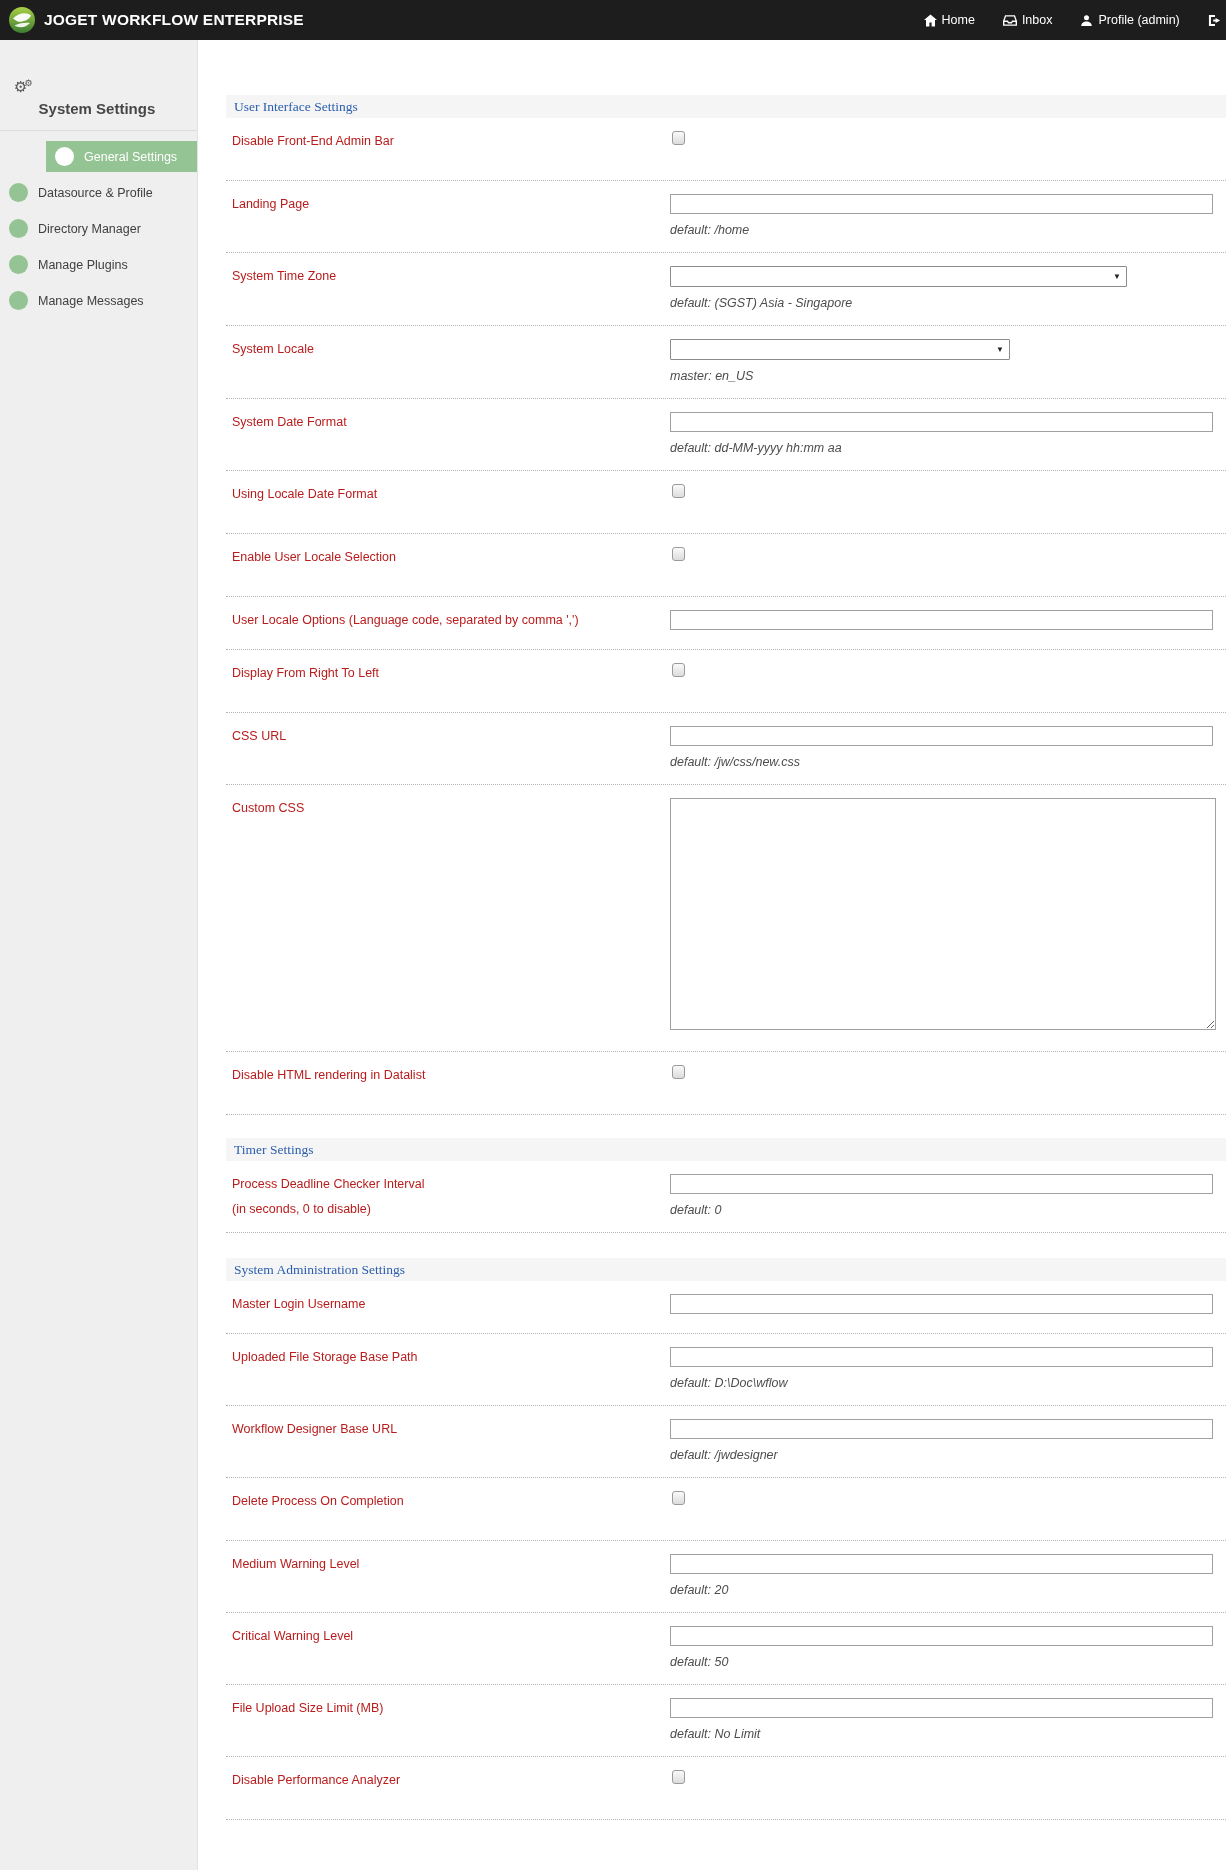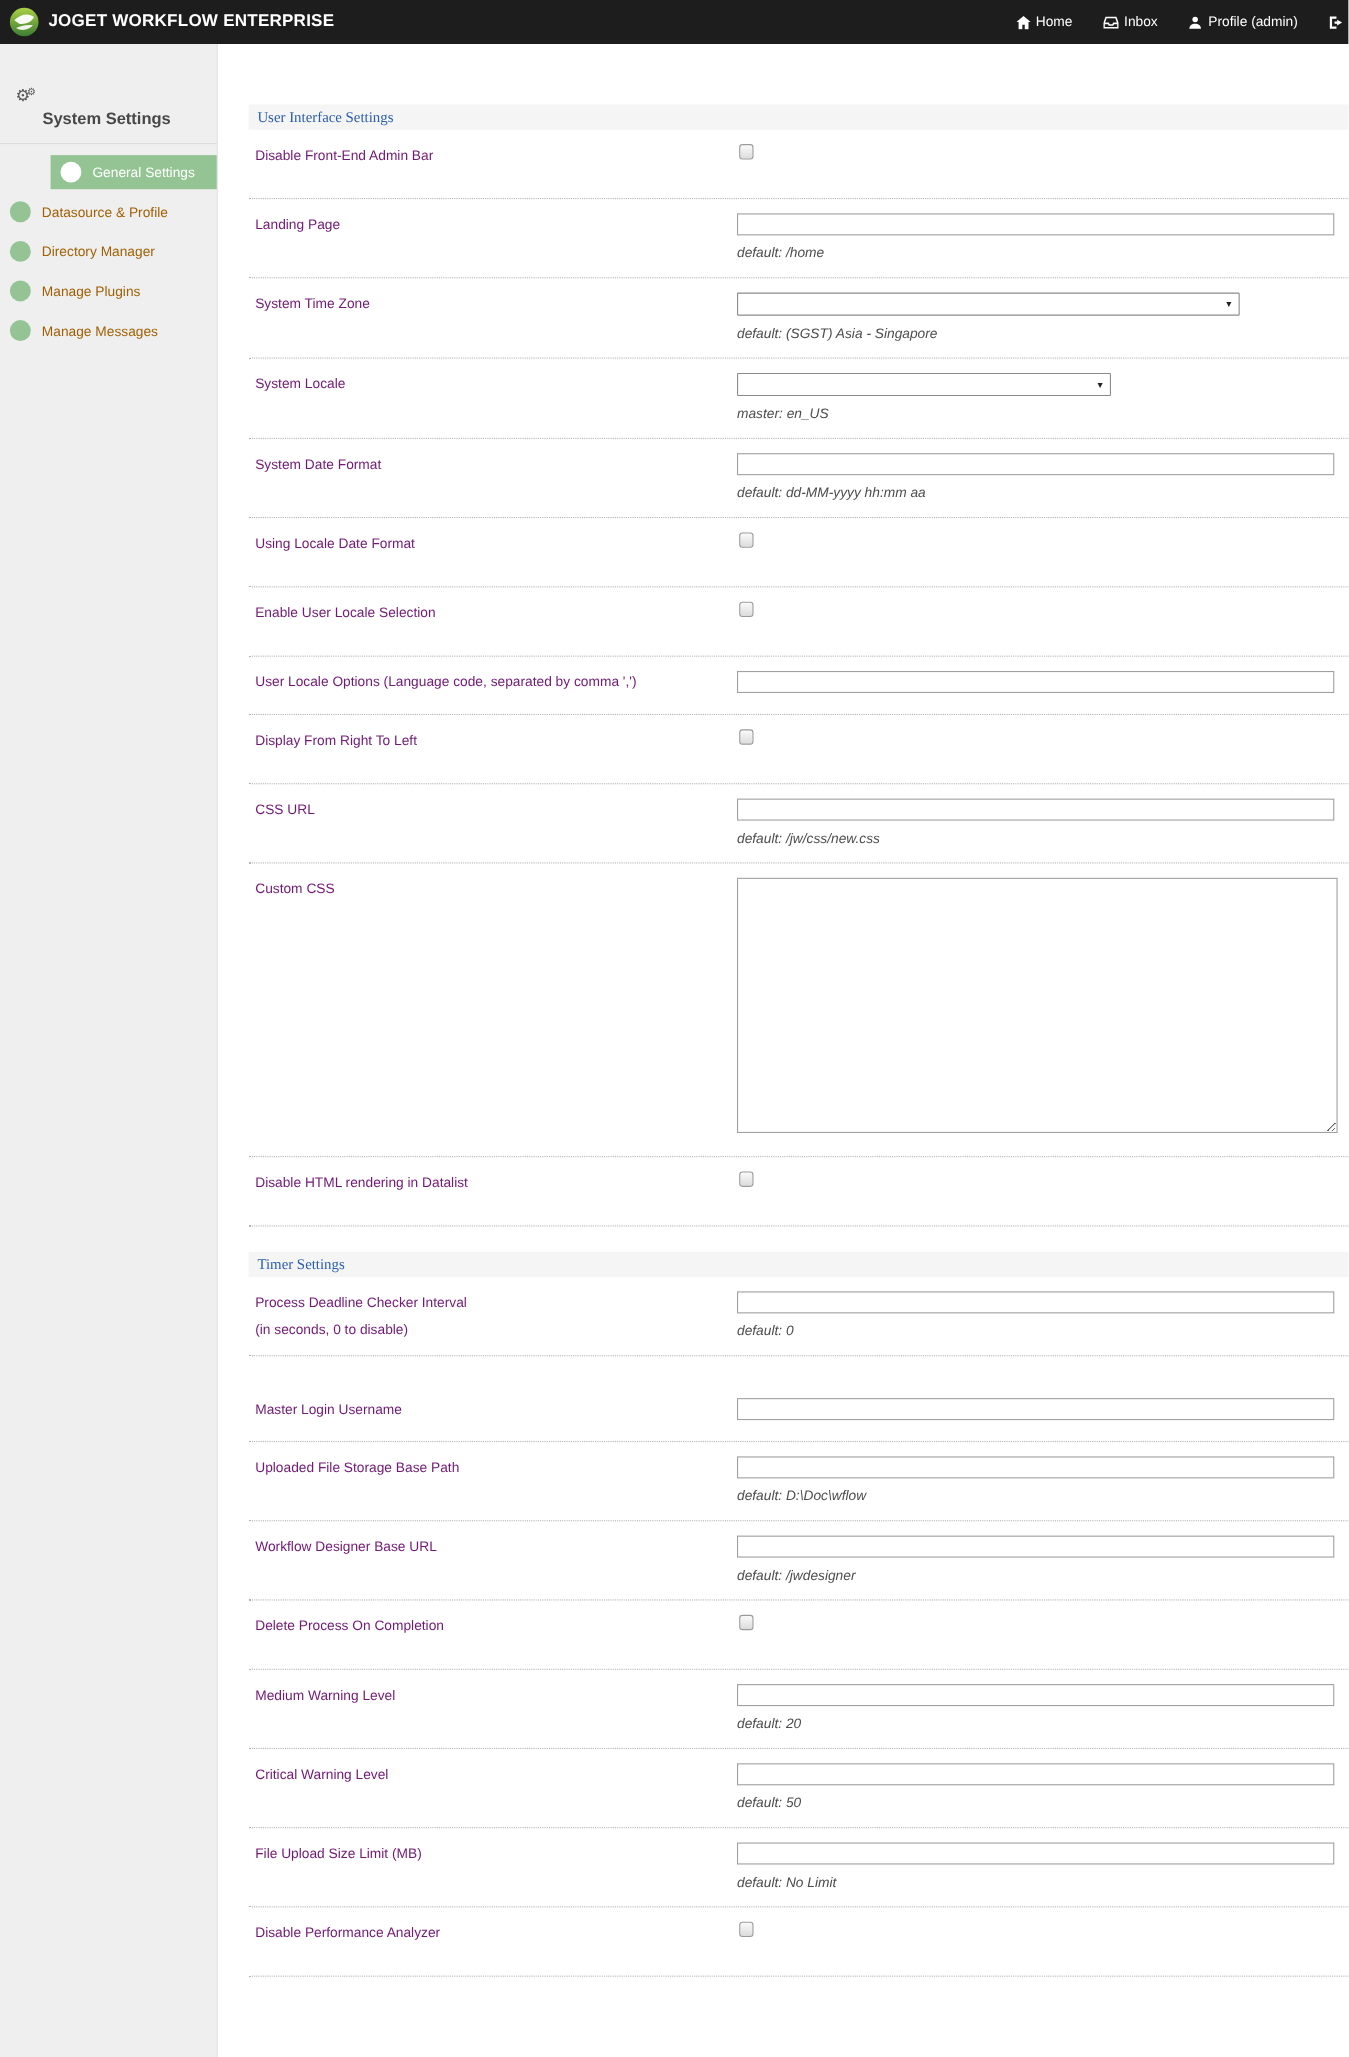--- a/index.html
+++ b/index.html
@@ -30,42 +30,42 @@
     padding:16px 14px 13px 14px;border-bottom:1px solid #dcdcdc;
     display:flex;align-items:center;gap:6px;
   }
   .gear-glyph{color:#555;font-size:15px;line-height:1;}
   .gear-glyph .small-gear{font-size:9px;vertical-align:super;margin-left:-3px;}
   .sidebar-title{font-size:15px;font-weight:bold;color:#474747;margin-top:44px;}
   .side-nav{margin-top:10px;}
   .side-item{
     height:31px;display:flex;align-items:center;gap:10px;
     padding-left:9px;margin-bottom:5px;cursor:pointer;
-    font-size:12.5px;color:#a16207;
+    font-size:12.5px;color:#404040;
   }
   .side-item .dot{width:19px;height:19px;border-radius:50%;background:#94c494;flex:0 0 auto;}
   .side-item.active{background:#94c494;color:#fff;margin-left:46px;}
   .side-item.active .dot{background:#fff;}
   
   .main{margin-left:226px;width:1000px;padding-top:55px;}
   .section{margin:0;}
   .section + .section{margin-top:23px;}
   .section.sec3{margin-top:25px;}
   .section-header{
     background:#f5f5f5;height:23px;line-height:23px;padding-left:8px;
     font-family:"Liberation Serif","DejaVu Serif",serif;
     font-size:13.5px;color:#2b5dad;
   }
   .row{display:flex;border-bottom:1px dotted #b3b3b3;padding:13px 0 14px 0;}
   .row-check{padding-bottom:31px;}
   .row-nohint{padding-bottom:19px;}
   .row-ta{padding-bottom:21px;}
   .row-label{
     width:444px;flex:0 0 444px;padding-left:6px;box-sizing:border-box;
-    font-size:12.5px;color:#701a75;padding-top:3px;line-height:15px;
+    font-size:12.5px;color:#b91c1c;padding-top:3px;line-height:15px;
   }
   .row-label .label2{margin-top:10px;}
   .row-control{flex:1;}
   .ti{
     width:543px;height:20px;border:1px solid #a0a0a0;background:#fff;
     box-sizing:border-box;border-radius:0;padding:2px 4px;font-size:12px;display:block;
   }
   .selwrap{position:relative;display:inline-block;}
   .sel{
     appearance:none;-webkit-appearance:none;-moz-appearance:none;
@@ -278,20 +278,21 @@
         <div class="label2">(in seconds, 0 to disable)</div>
       </div>
       <div class="row-control">
         <input type="text" class="ti" value="" style="">
         <div class="hint">default: 0</div>
       </div>
     </div>
   </div>
 
   <div class="section sec3">
+    <div class="section-header">System Administration Settings</div>
 
     <div class="row row-nohint">
       <div class="row-label">Master Login Username</div>
       <div class="row-control">
         <input type="text" class="ti" value="" style="">
       </div>
     </div>
 
 
     <div class="row">

